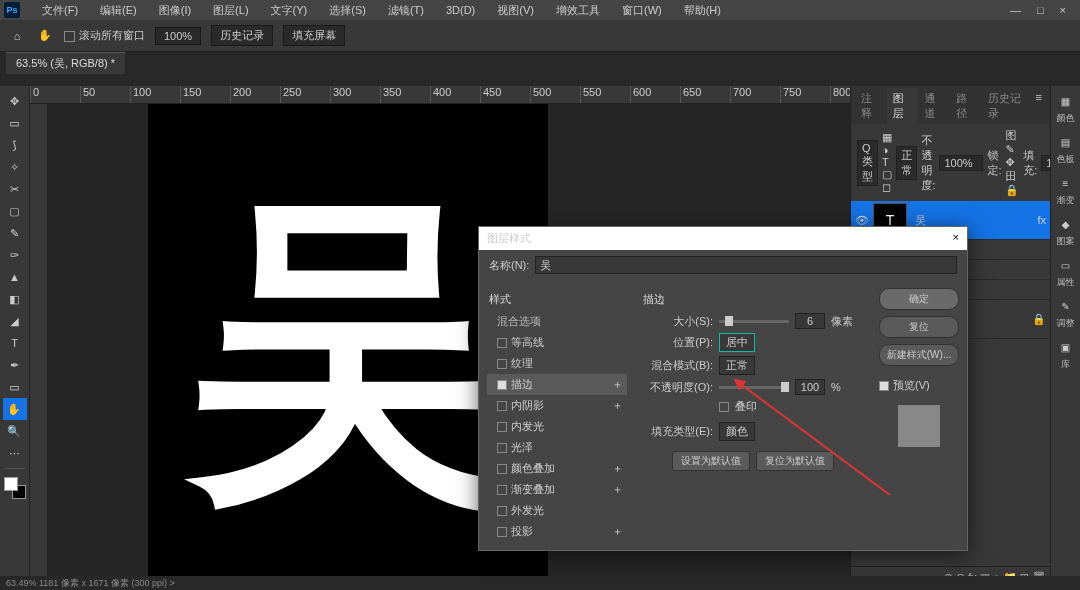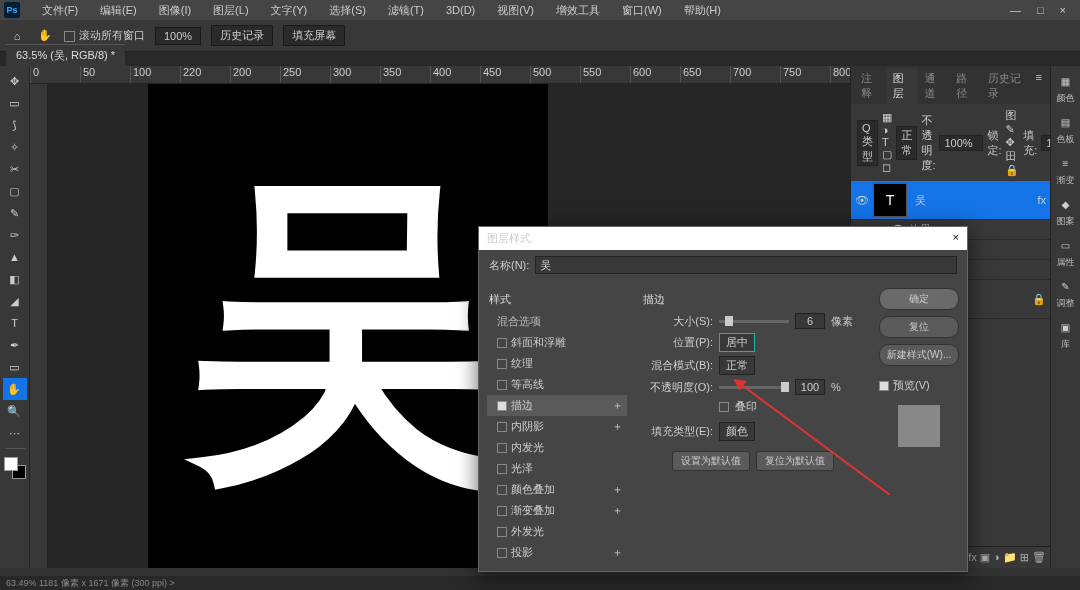--- a/index.html
+++ b/index.html
@@ -5,21 +5,21 @@
 *{margin:0;padding:0;box-sizing:border-box;font-family:"Microsoft YaHei",sans-serif;font-size:11px;color:#ccc}
 body{background:#323232;width:1080px;height:590px;overflow:hidden;position:relative}
 .menubar{background:#454545;height:20px;display:flex;align-items:center;padding:0 4px;gap:14px}
 .menubar .logo{width:16px;height:16px;background:#001e36;color:#31a8ff;display:flex;align-items:center;justify-content:center;font-size:9px;font-weight:bold;border-radius:2px;margin-right:4px}
 .menubar span{padding:2px 4px;cursor:default}
 .win-ctrl{margin-left:auto;display:flex;gap:8px;padding-right:6px;color:#999}
 .optbar{background:#383838;height:32px;display:flex;align-items:center;padding:0 8px;gap:10px;border-bottom:1px solid #222}
 .optbar .icon{width:18px;height:18px;display:flex;align-items:center;justify-content:center}
 .optbar .chk{width:11px;height:11px;border:1px solid #888;display:inline-block;margin-right:4px;vertical-align:middle}
 .optbar .field{background:#2a2a2a;padding:2px 8px;border:1px solid #1a1a1a}
-.tabbar{background:#282828;height:14px;display:flex;align-items:flex-end;padding-left:6px}
+.tabbar{background:#282828;height:34px;display:flex;align-items:flex-start;padding-left:6px}
 .tab{background:#383838;padding:3px 10px;border-top:1px solid #555;color:#ddd}
 .main{display:flex;height:calc(100% - 74px - 14px)}
 .ltools{width:30px;background:#383838;display:flex;flex-direction:column;align-items:center;padding-top:4px;gap:0;border-right:1px solid #222}
 .ltools .t{width:24px;height:22px;display:flex;align-items:center;justify-content:center;color:#ccc;position:relative}
 .ltools .t.sel{background:#1473e6}
 .ltools .sep{width:20px;height:1px;background:#555;margin:4px 0}
 .ltools .sw{width:22px;height:22px;position:relative;margin-top:4px}
 .ltools .sw .fg{width:14px;height:14px;background:#fff;border:1px solid #999;position:absolute;top:0;left:0}
 .ltools .sw .bg{width:14px;height:14px;background:#000;border:1px solid #999;position:absolute;bottom:0;right:0}
 .canvas-area{flex:1;background:#262626;position:relative;overflow:hidden}
@@ -146,21 +146,21 @@
         <div class="bg"></div>
         <div class="fg"></div>
       </div>
   </div>
 
   <div class="canvas-area">
     <div class="ruler-h">
       <span>0</span>
         <span>50</span>
         <span>100</span>
-        <span>220</span>
+        <span>150</span>
         <span>200</span>
         <span>250</span>
         <span>300</span>
         <span>350</span>
         <span>400</span>
         <span>450</span>
         <span>500</span>
         <span>550</span>
         <span>600</span>
         <span>650</span>
@@ -260,29 +260,25 @@
   <div class="dlg-name">
     <span>名称(N):</span>
     <input value="吴" style="">
   </div>
   <div class="dlg-body">
     <div class="dlg-cols">
       <div class="hdr">样式</div>
       <div class="s1">混合选项</div>
       <div class="s1">
           <span class="ck"></span>
-          <span>斜面和浮雕</span>
+          <span>等高线</span>
         </div>
       <div class="s1">
           <span class="ck"></span>
           <span>纹理</span>
-        </div>
-      <div class="s1">
-          <span class="ck"></span>
-          <span>等高线</span>
         </div>
       <div class="s1 sel">
           <span class="ck on"></span>
           <span>描边</span>
           <span class="plus">＋</span>
         </div>
       <div class="s1">
           <span class="ck"></span>
           <span>内阴影</span>
           <span class="plus">＋</span>

